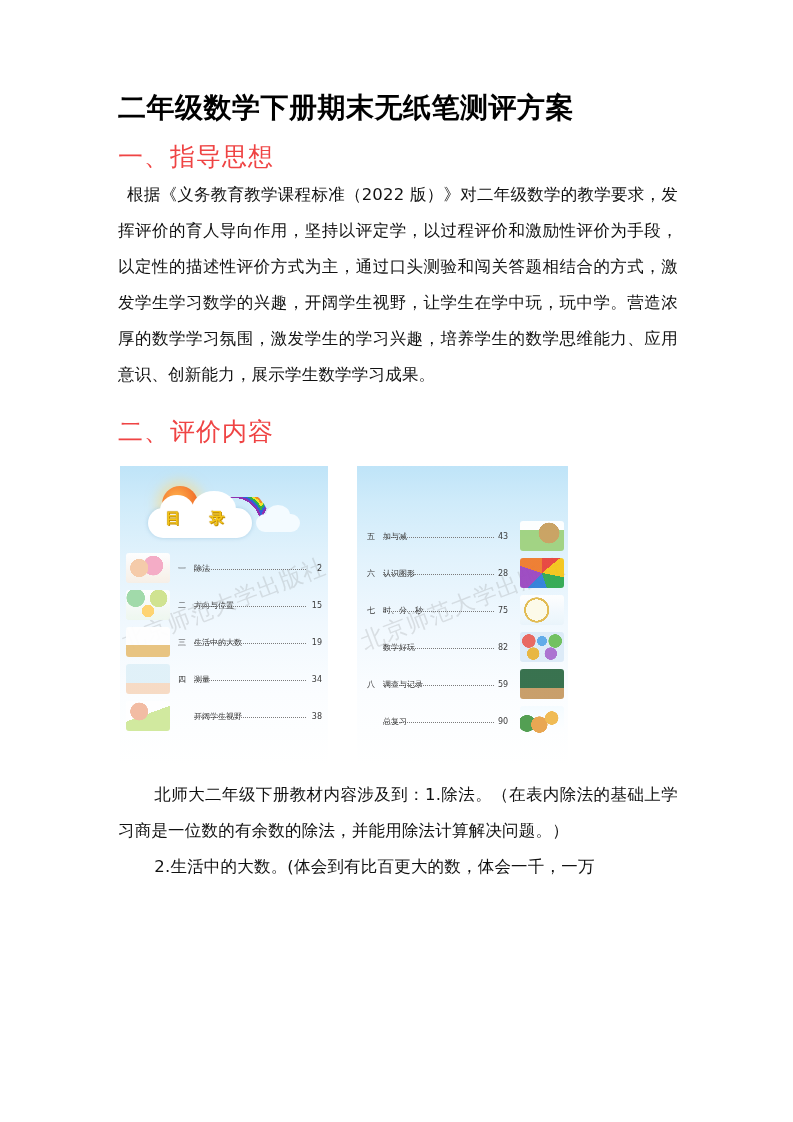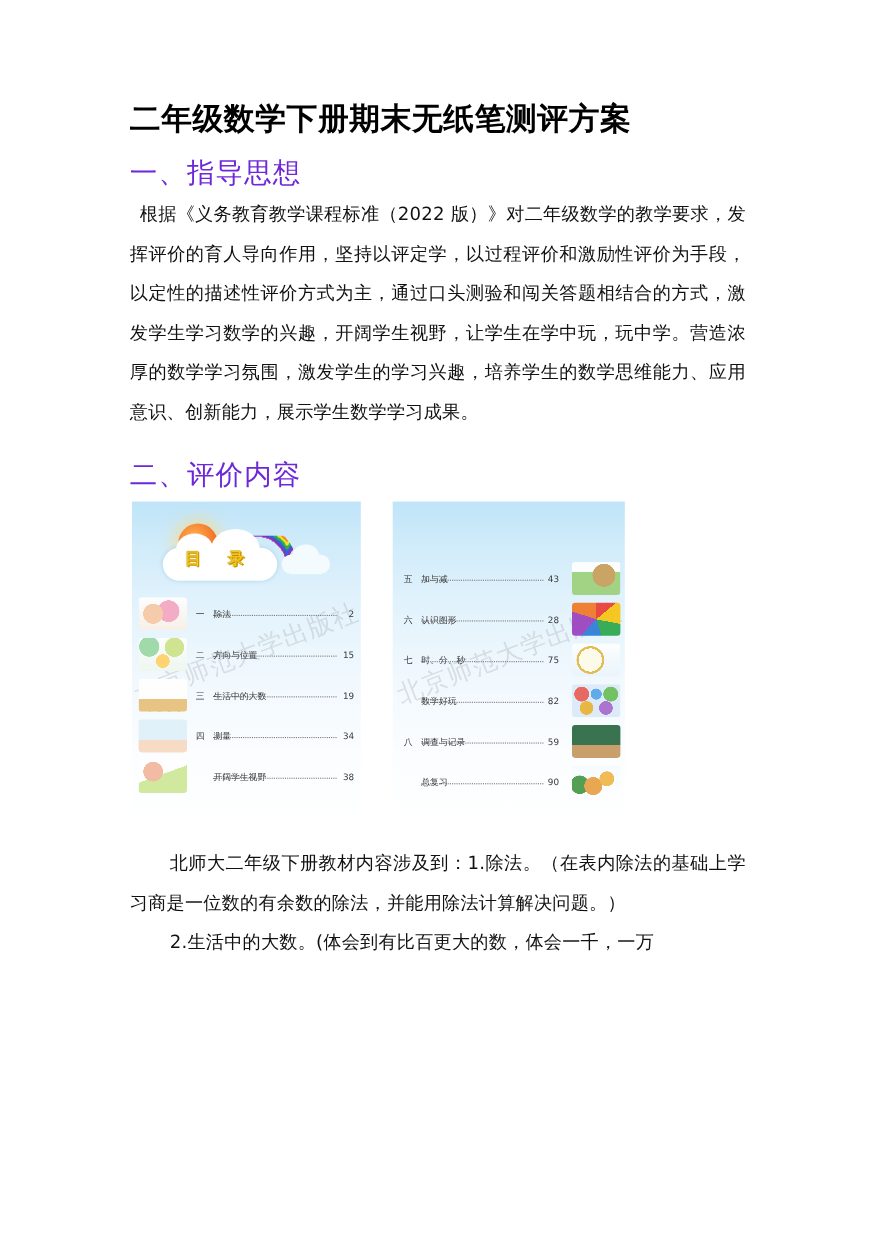--- a/index.html
+++ b/index.html
@@ -42,25 +42,25 @@
   .doc-title.line2 {
     padding-left: 26px;
   }
   .section-heading {
     font-family: "DejaVu Serif", "Liberation Serif", serif;
     font-size: 25px;
     font-weight: 400;
     letter-spacing: 1px;
     margin-top: 12px;
     margin-bottom: 4px;
-    color: #6d28d9;
+    color: #ef4444;
   }
   .section-heading.second {
     margin-top: 22px;
-    margin-bottom: 8px;
+    margin-bottom: 18px;
   }
 
   
   .para {
     font-family: "DejaVu Sans", "Liberation Sans", sans-serif;
     font-size: 16.5px;
     line-height: 36px;
     text-align: justify;
     text-justify: inter-ideograph;
     color: #111;
@@ -191,21 +191,21 @@
     background: #f4fbff;
     border-radius: 50%;
   }
   .mulu {
     position: absolute;
     left: 34px;
     top: 27px;
     width: 92px;
     text-align: center;
     z-index: 4;
-    font-family: Liberation Sans, sans-serif;
+    font-family: Liberation Mono, monospace;
     font-size: 15px;
     font-weight: 700;
     letter-spacing: 10px;
     color: #f5c518;
     text-shadow: 0 0 1px #8a6200, 1px 1px 0 #cf9a05;
   }
 
   
   .toc-list {
     position: absolute;

